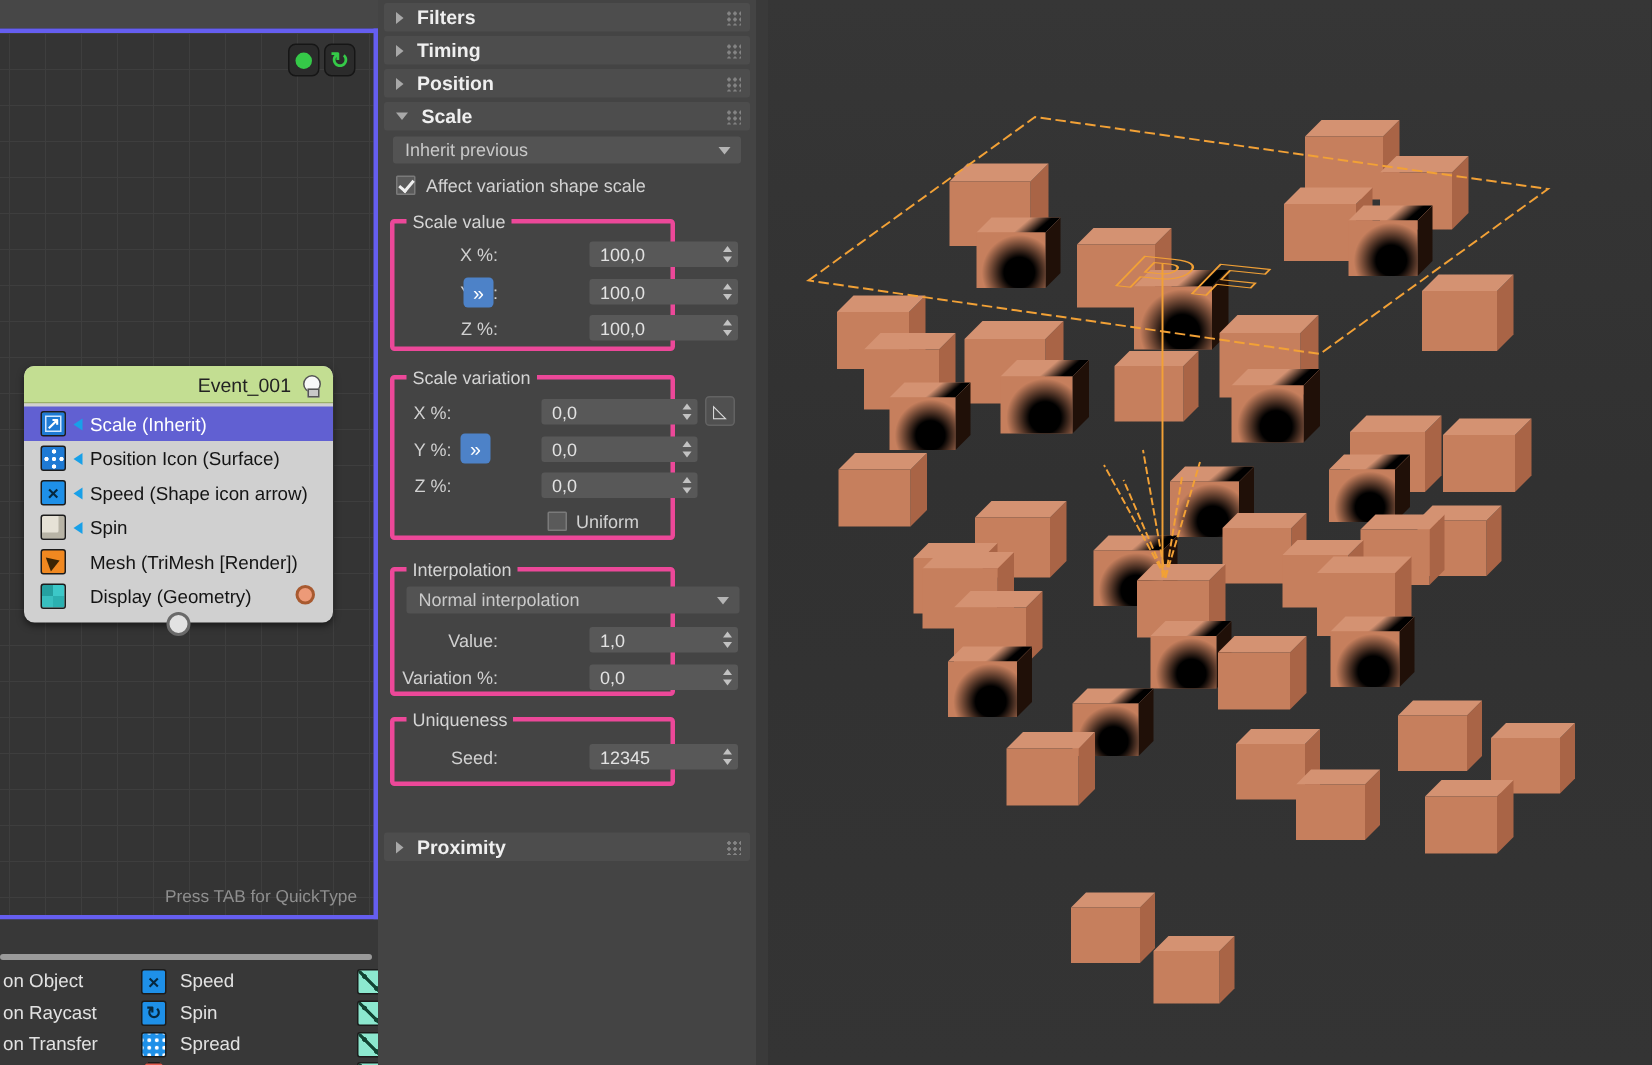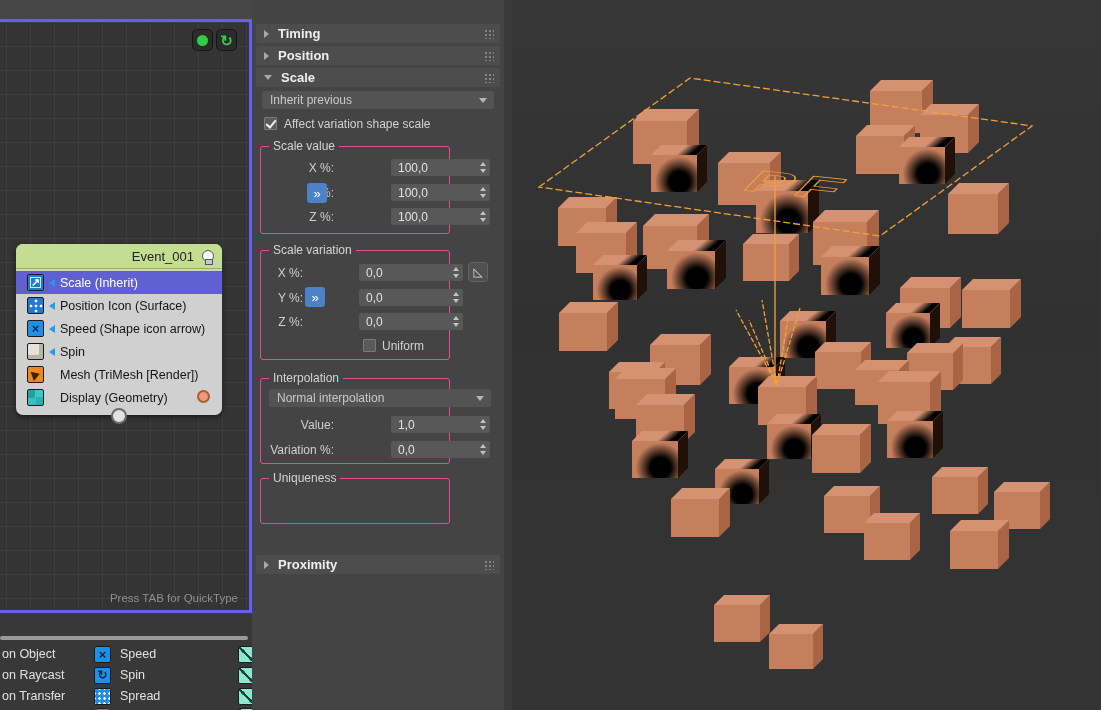--- a/index.html
+++ b/index.html
@@ -103,21 +103,21 @@
   .dropdown { position:absolute; background:#535353; border-radius:2px; height:18px;
               display:flex; align-items:center; padding:0 8px; font-size:12px; color:#c9c9c9; }
   .dd-arrow { position:absolute; right:7px; top:7px; width:0; height:0;
               border-left:4px solid transparent; border-right:4px solid transparent; border-top:5px solid #b4b4b4; }
 
   .cbx { position:absolute; width:13px; height:13px; background:#5a5a5a; border:1px solid #7a7a7a; border-radius:1px; }
   .cbx.checked::after { content:""; position:absolute; left:3px; top:0px; width:4px; height:8px;
               border-right:2px solid #efefef; border-bottom:2px solid #efefef; transform:rotate(40deg); }
   .cbx-label { position:absolute; font-size:12px; color:#d2d2d2; }
 
-  .group { position:absolute; left:8px; width:190px; border:1px solid #ec4899; border-radius:3px; }
+  .group { position:absolute; left:8px; width:190px; border:3px solid #ec4899; border-radius:3px; }
   .gtitle { position:absolute; top:-8px; left:8px; background:#444; padding:0 4px; font-size:12px; color:#d4d4d4; }
 
   .srow { position:absolute; left:0; width:100%; height:17px; }
   .flabel { position:absolute; right:115px; top:2px; font-size:12px; color:#d0d0d0; white-space:nowrap; }
   .field { position:absolute; height:17px; background:#585858; border-radius:2px; }
   .fval { position:absolute; left:7px; top:2px; font-size:12px; color:#e2e2e2; }
   .spin-col { position:absolute; right:2px; top:0; bottom:0; width:11px; display:flex; flex-direction:column;
               justify-content:center; align-items:center; gap:3px; }
   .tri-up { width:0; height:0; border-left:3.5px solid transparent; border-right:3.5px solid transparent;
             border-bottom:4.5px solid #c2c2c2; }
@@ -230,20 +230,25 @@
             <span class="icn icn-stop dp-icn"></span>
             <span class="dp-name">Stop</span>
             <span class="icn icn-test dp-test"></span>
           </div>
         </div>
     </div>
   </div>
 
   <div class="cmd-panel">
 
+    <div class="rollout" style="top:2px">
+      <i class="ro-arrow-r"></i>
+      <span class="ro-label">Filters</span>
+      <i class="grip"></i>
+    </div>
     <div class="rollout" style="top:24px">
       <i class="ro-arrow-r"></i>
       <span class="ro-label">Timing</span>
       <i class="grip"></i>
     </div>
     <div class="rollout" style="top:46px">
       <i class="ro-arrow-r"></i>
       <span class="ro-label">Position</span>
       <i class="grip"></i>
     </div>
@@ -357,20 +362,30 @@
           <span class="spin-col">
               <i class="tri-up"></i>
               <i class="tri-down"></i>
             </span>
         </div>
       </div>
     </div>
 
     <div class="group" style="top:478px; height:46px;">
       <span class="gtitle">Uniqueness</span>
+      <div class="srow" style="top:15px">
+        <span class="flabel">Seed:</span>
+        <div class="field" style="left:130px; width:99px;">
+          <span class="fval">12345</span>
+          <span class="spin-col">
+              <i class="tri-up"></i>
+              <i class="tri-down"></i>
+            </span>
+        </div>
+      </div>
     </div>
 
     <div class="rollout" style="top:555px">
       <i class="ro-arrow-r"></i>
       <span class="ro-label">Proximity</span>
       <i class="grip"></i>
     </div>
 
     <div class="panel-gutter" style="left:252px;"></div>
   </div>

